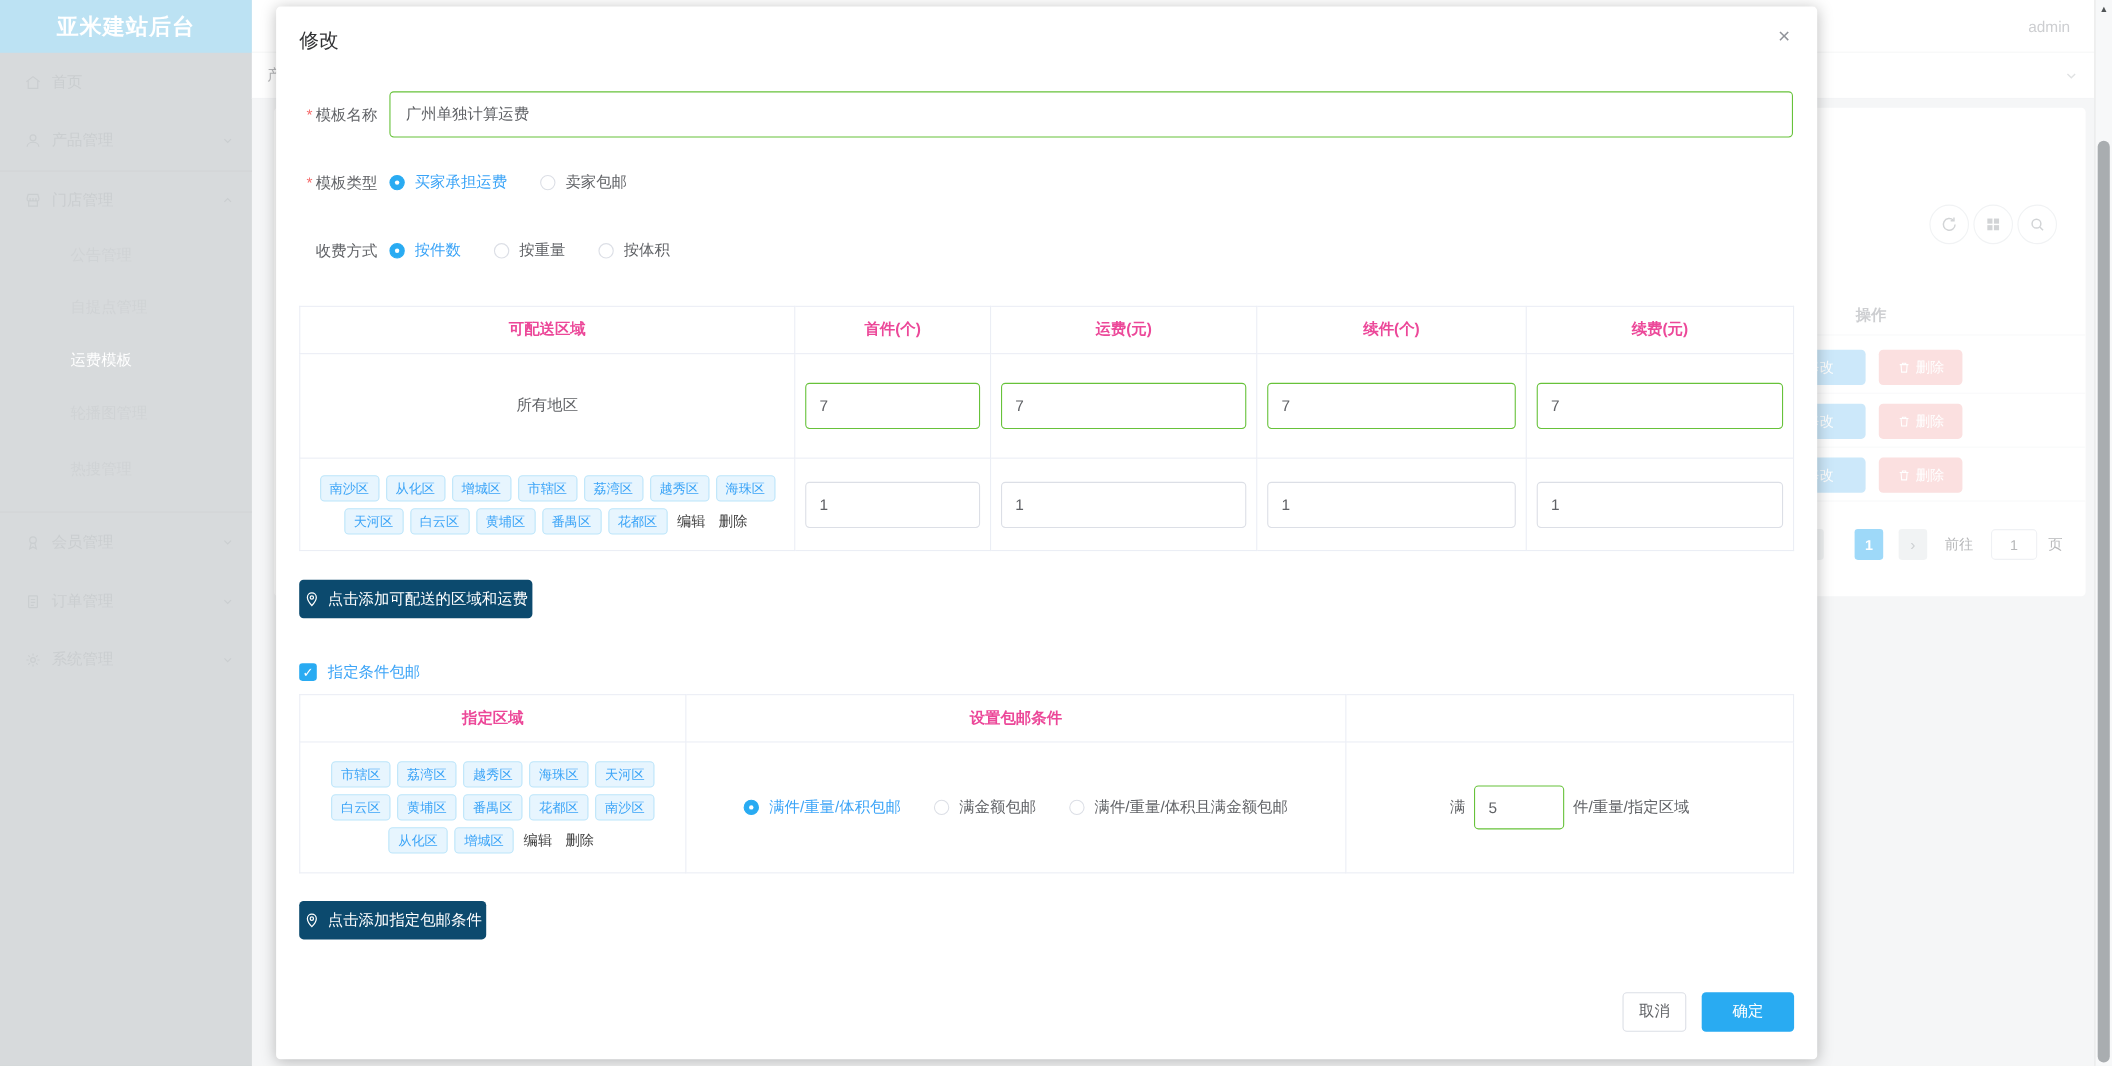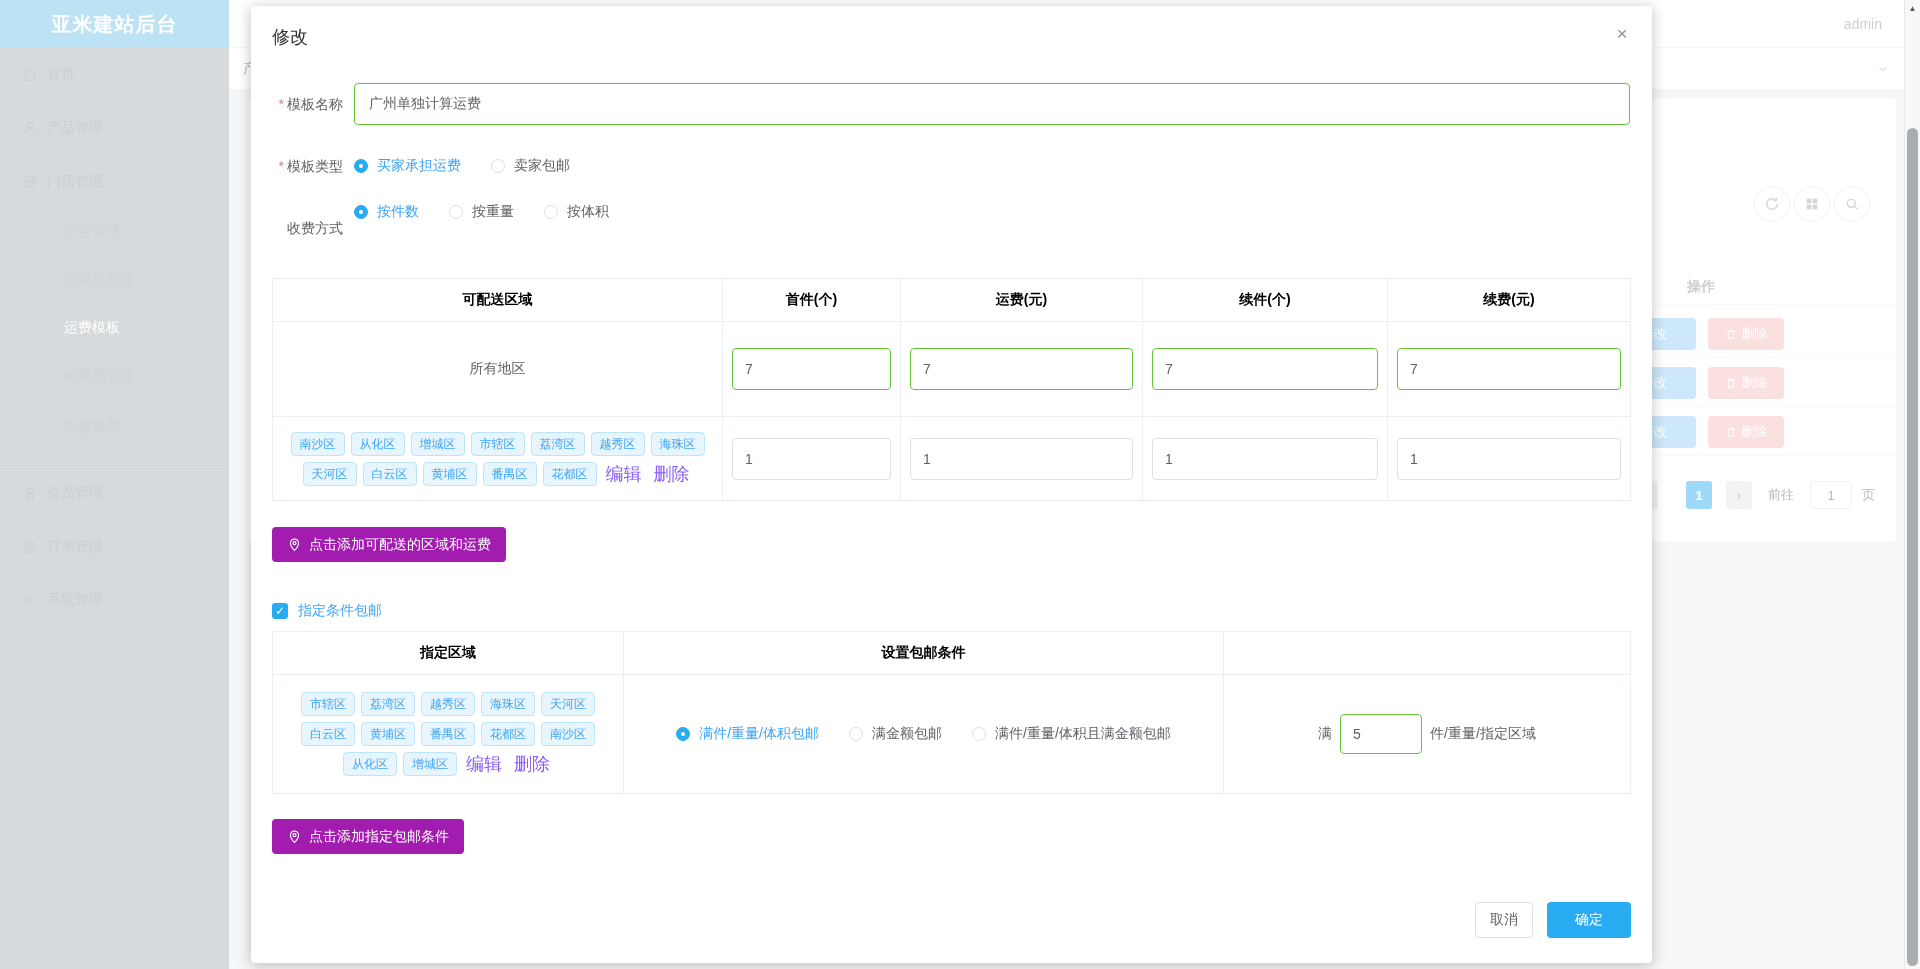--- a/index.html
+++ b/index.html
@@ -85,33 +85,33 @@
   .radio.checked .dot::after { content:""; position:absolute; left:4px; top:4px; width:4px; height:4px;
     border-radius:50%; background:#fff; }
   .radio .rlabel { font-size:14px; color:#606266; white-space:nowrap; }
   .radio.checked .rlabel { color:#3ba4f7; }
 
   .rowline2 { position:absolute; left:103px; display:flex; align-items:center; }
 
   table.etbl { position:absolute; left:21px; border-collapse:collapse; table-layout:fixed; background:#fff; }
   .etbl th, .etbl td { border:1px solid #ebeef5; text-align:center; vertical-align:middle;
     font-size:14px; color:#606266; font-weight:normal; }
-  .etbl th { height:43px; color:#000000; font-weight:bold; }
+  .etbl th { height:43px; color:#ec4899; font-weight:bold; }
   .cell-input { width:calc(100% - 18px); height:42px; border:1px solid #dcdfe6; border-radius:4px;
     padding:0 12px; font-size:14px; color:#606266; outline:none; background:#fff; }
   .cell-input.green { border-color:#67c23a; }
 
   .tagwrap { display:flex; flex-wrap:wrap; justify-content:center; align-items:center; margin:0 auto; }
   .tag { display:inline-block; white-space:nowrap; height:24px; line-height:22px; padding:0 8px; margin:3px;
     font-size:12px; color:#3ba4f7; background:#e7f5fe; border:1px solid #bce5fa; border-radius:4px; }
-  .taglink { font-size:18px; color:#8b5cf6; margin:0 6px; cursor:pointer; white-space:nowrap; }
-
-  .addbtn { position:absolute; left:21px; height:35px; background:#a21caf; color:#fff; border:none;
+  .taglink { font-size:13px; color:#404040; margin:0 6px; cursor:pointer; white-space:nowrap; }
+
+  .addbtn { position:absolute; left:21px; height:35px; background:#0c4a6e; color:#fff; border:none;
     border-radius:4px; font-size:14px; display:flex; align-items:center; justify-content:center; gap:7px;
-    padding:0 15px; cursor:pointer; }
+    padding:0 4px; cursor:pointer; }
   .addbtn svg { width:15px; height:15px; }
 
   .chkrow { position:absolute; left:21px; top:596px; display:flex; align-items:center; }
   .chkbox { width:16px; height:16px; background:#29abf2; border-radius:3px; color:#fff; font-size:12px;
     line-height:16px; text-align:center; margin-right:10px; }
   .chklabel { font-size:14px; color:#3ba4f7; }
 
   .cond-cell { display:flex; align-items:center; justify-content:center; }
   .thresh { display:flex; align-items:center; justify-content:center; gap:8px; }
   .thresh input { width:82px; height:40px; border:1px solid #67c23a; border-radius:4px; padding:0 12px;
@@ -315,21 +315,21 @@
     </span>
     <span class="radio">
       <span class="dot"></span>
       <span class="rlabel">卖家包邮</span>
     </span>
   </div>
 
   <div class="flabel" style="top:212px; line-height:20px;">
     <span>收费方式</span>
   </div>
-  <div class="rowline2" style="top:196px; height:20px;font-family:Liberation Mono, monospace;">
+  <div class="rowline2" style="top:212px; height:20px;font-family:Liberation Mono, monospace;">
     <span class="radio checked">
       <span class="dot"></span>
       <span class="rlabel">按件数</span>
     </span>
     <span class="radio">
       <span class="dot"></span>
       <span class="rlabel">按重量</span>
     </span>
     <span class="radio">
       <span class="dot"></span>

